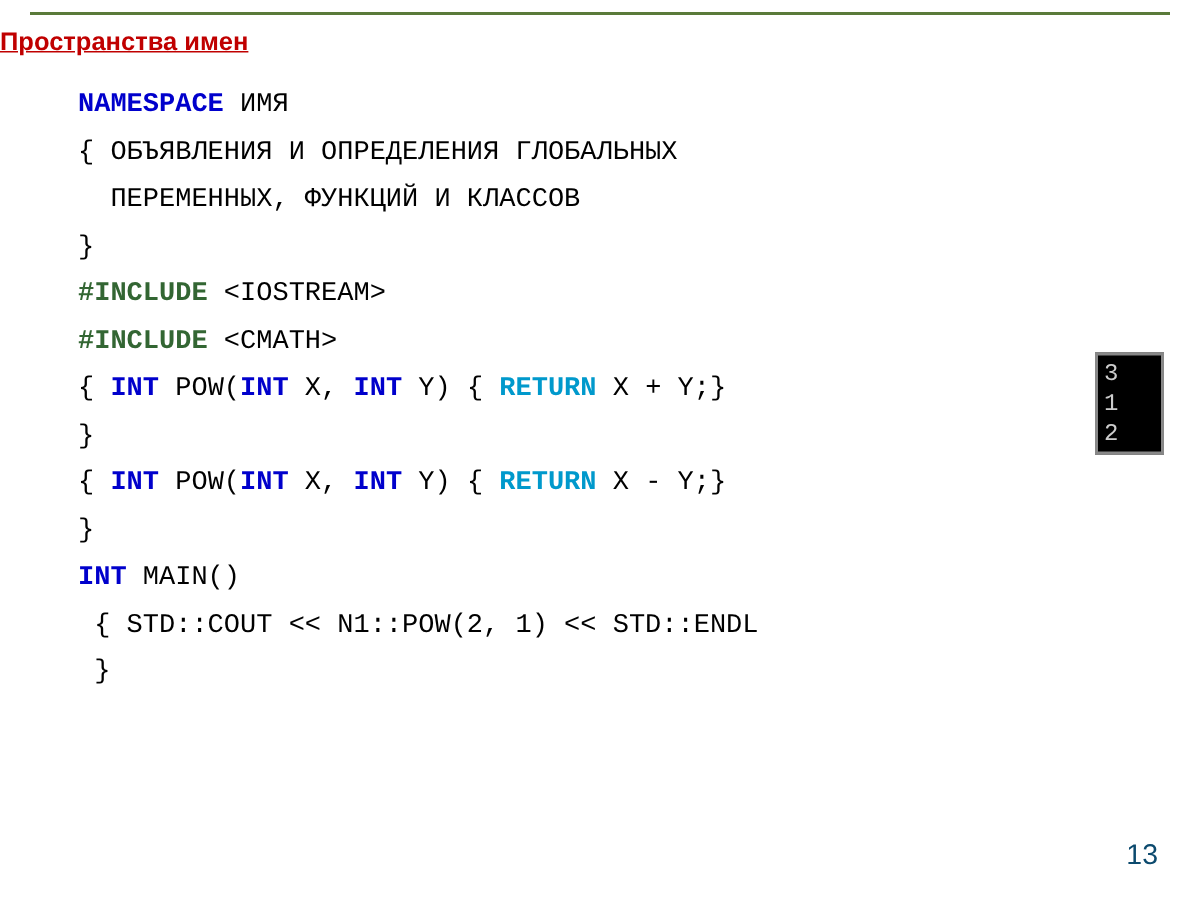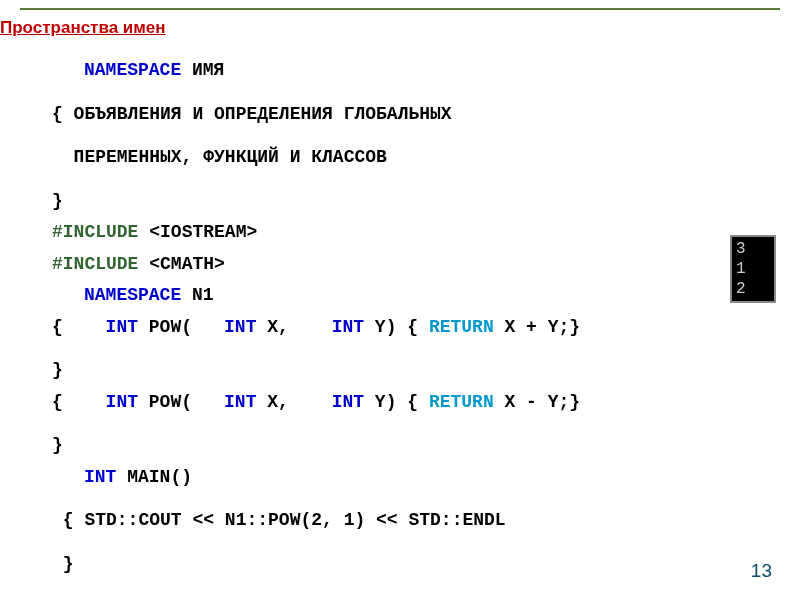--- a/index.html
+++ b/index.html
@@ -34,24 +34,24 @@
   .code-area {
     position: absolute;
     top: 55px;
     left: 52px;
     right: 30px;
     font-size: 18px;
     line-height: 1.75;
     color: #000;
   }
   .code-line { white-space: pre; }
-  .kw { color: #0000cc; font-weight: bold; margin-left: 32px; }
+  .kw { color: #0000cc; font-weight: bold; }
   .pre { color: #336633; font-weight: bold; }
   .ret { color: #0099cc; font-weight: bold; }
-  .txt { font-weight: bold; margin-top: 12px; }
+  .txt { font-weight: normal; }
   .output-box {
     position: absolute;
     top: 235px;
     right: 24px;
     width: 46px;
     background: #000;
     color: #ccc;
     font-family: "Courier New", monospace;
     font-size: 16px;
     line-height: 1.25;
@@ -74,21 +74,20 @@
 
 <div class="title">Пространства имен </div>
 
 <div class="code-area">
   <div class="code-line"><span class="kw">NAMESPACE</span><span class="txt"> ИМЯ</span></div>
   <div class="code-line txt">{ ОБЪЯВЛЕНИЯ И ОПРЕДЕЛЕНИЯ ГЛОБАЛЬНЫХ</div>
   <div class="code-line txt">  ПЕРЕМЕННЫХ, ФУНКЦИЙ И КЛАССОВ</div>
   <div class="code-line txt">}</div>
   <div class="code-line"><span class="pre">#INCLUDE</span><span class="txt"> &lt;IOSTREAM&gt;</span></div>
   <div class="code-line"><span class="pre">#INCLUDE</span><span class="txt"> &lt;CMATH&gt;</span></div>
-  <div class="code-line"><span class="kw">NAMESPACE</span><span class="txt"> N1</span></div>
   <div class="code-line"><span class="txt">{ </span><span class="kw">INT</span><span class="txt"> POW(</span><span class="kw">INT</span><span class="txt"> X, </span><span class="kw">INT</span><span class="txt"> Y) { </span><span class="ret">RETURN</span><span class="txt"> X + Y;}</span></div>
   <div class="code-line txt">}</div>
   <div class="code-line"><span class="txt">{ </span><span class="kw">INT</span><span class="txt"> POW(</span><span class="kw">INT</span><span class="txt"> X, </span><span class="kw">INT</span><span class="txt"> Y) { </span><span class="ret">RETURN</span><span class="txt"> X - Y;}</span></div>
   <div class="code-line txt">}</div>
   <div class="code-line"><span class="kw">INT</span><span class="txt"> MAIN()</span></div>
   <div class="code-line txt"> { STD::COUT &lt;&lt; N1::POW(2, 1) &lt;&lt; STD::ENDL</div>
   <div class="code-line txt"> }</div>
 </div>
 
 <div class="output-box">

